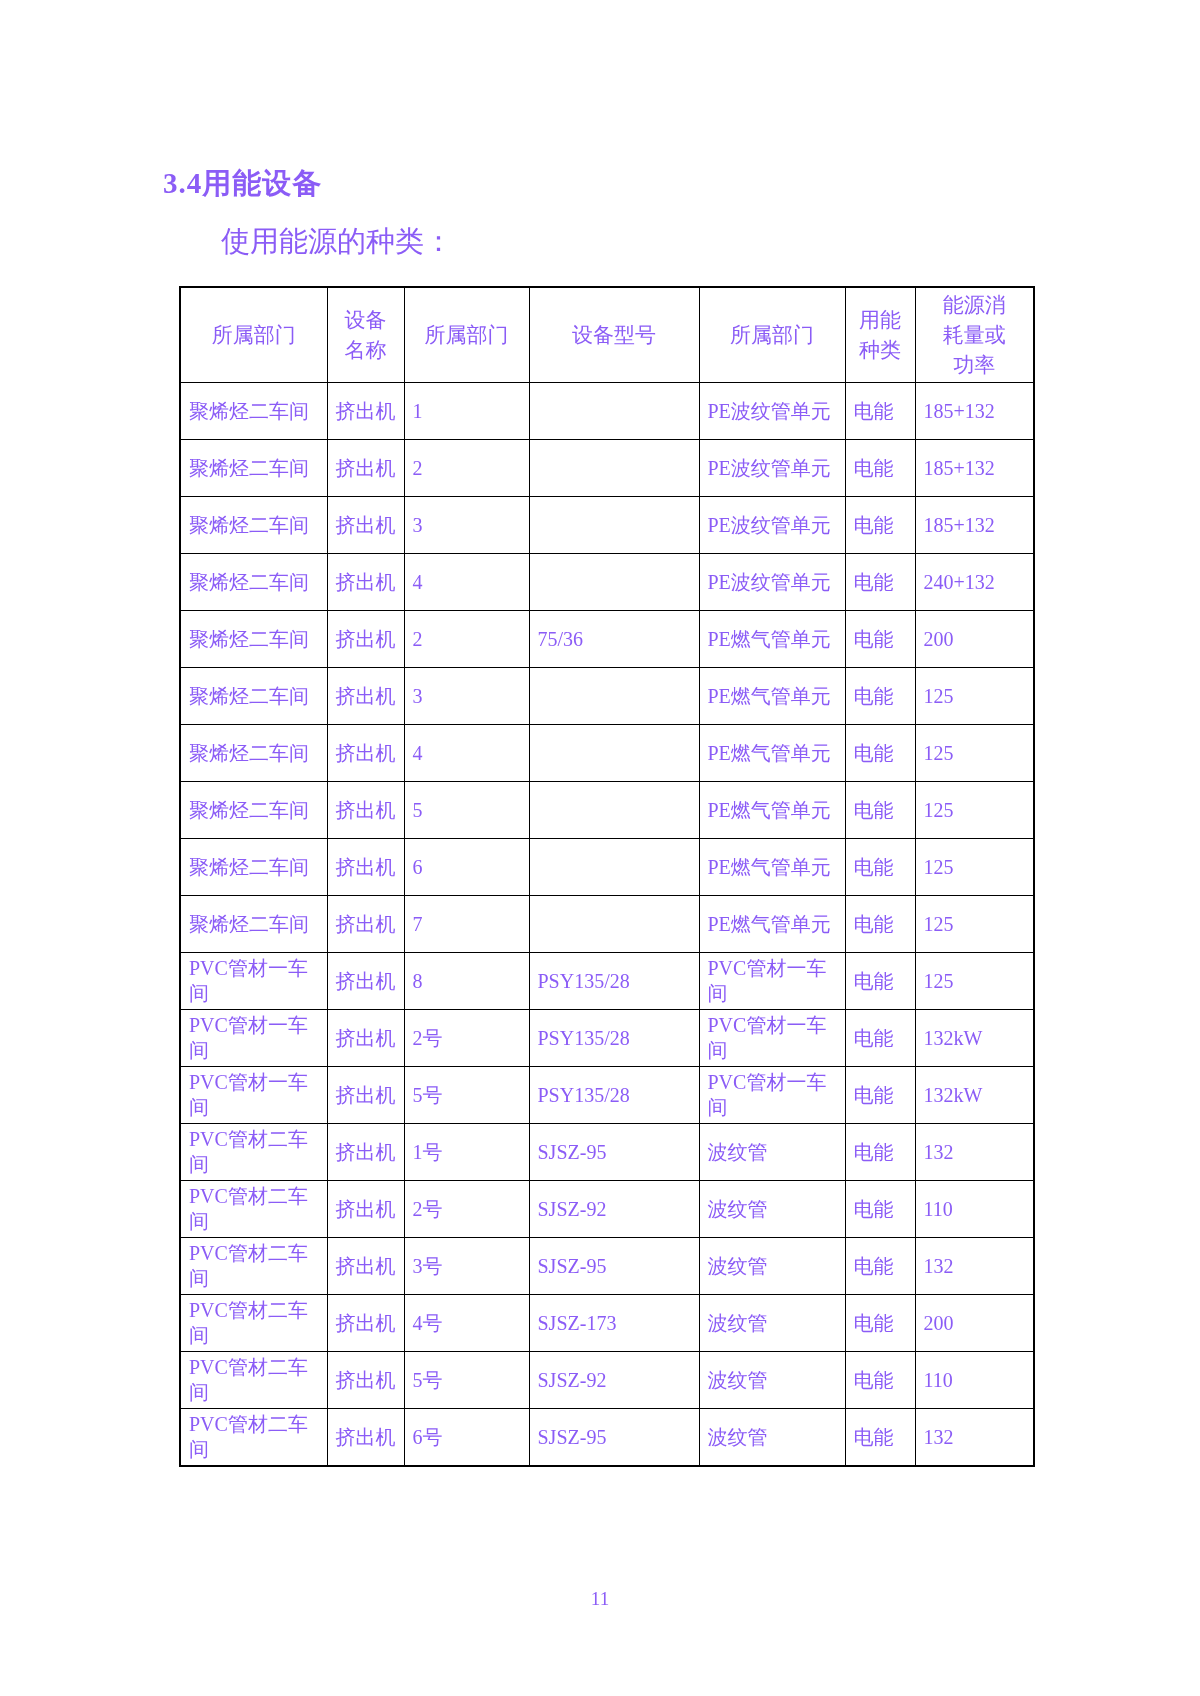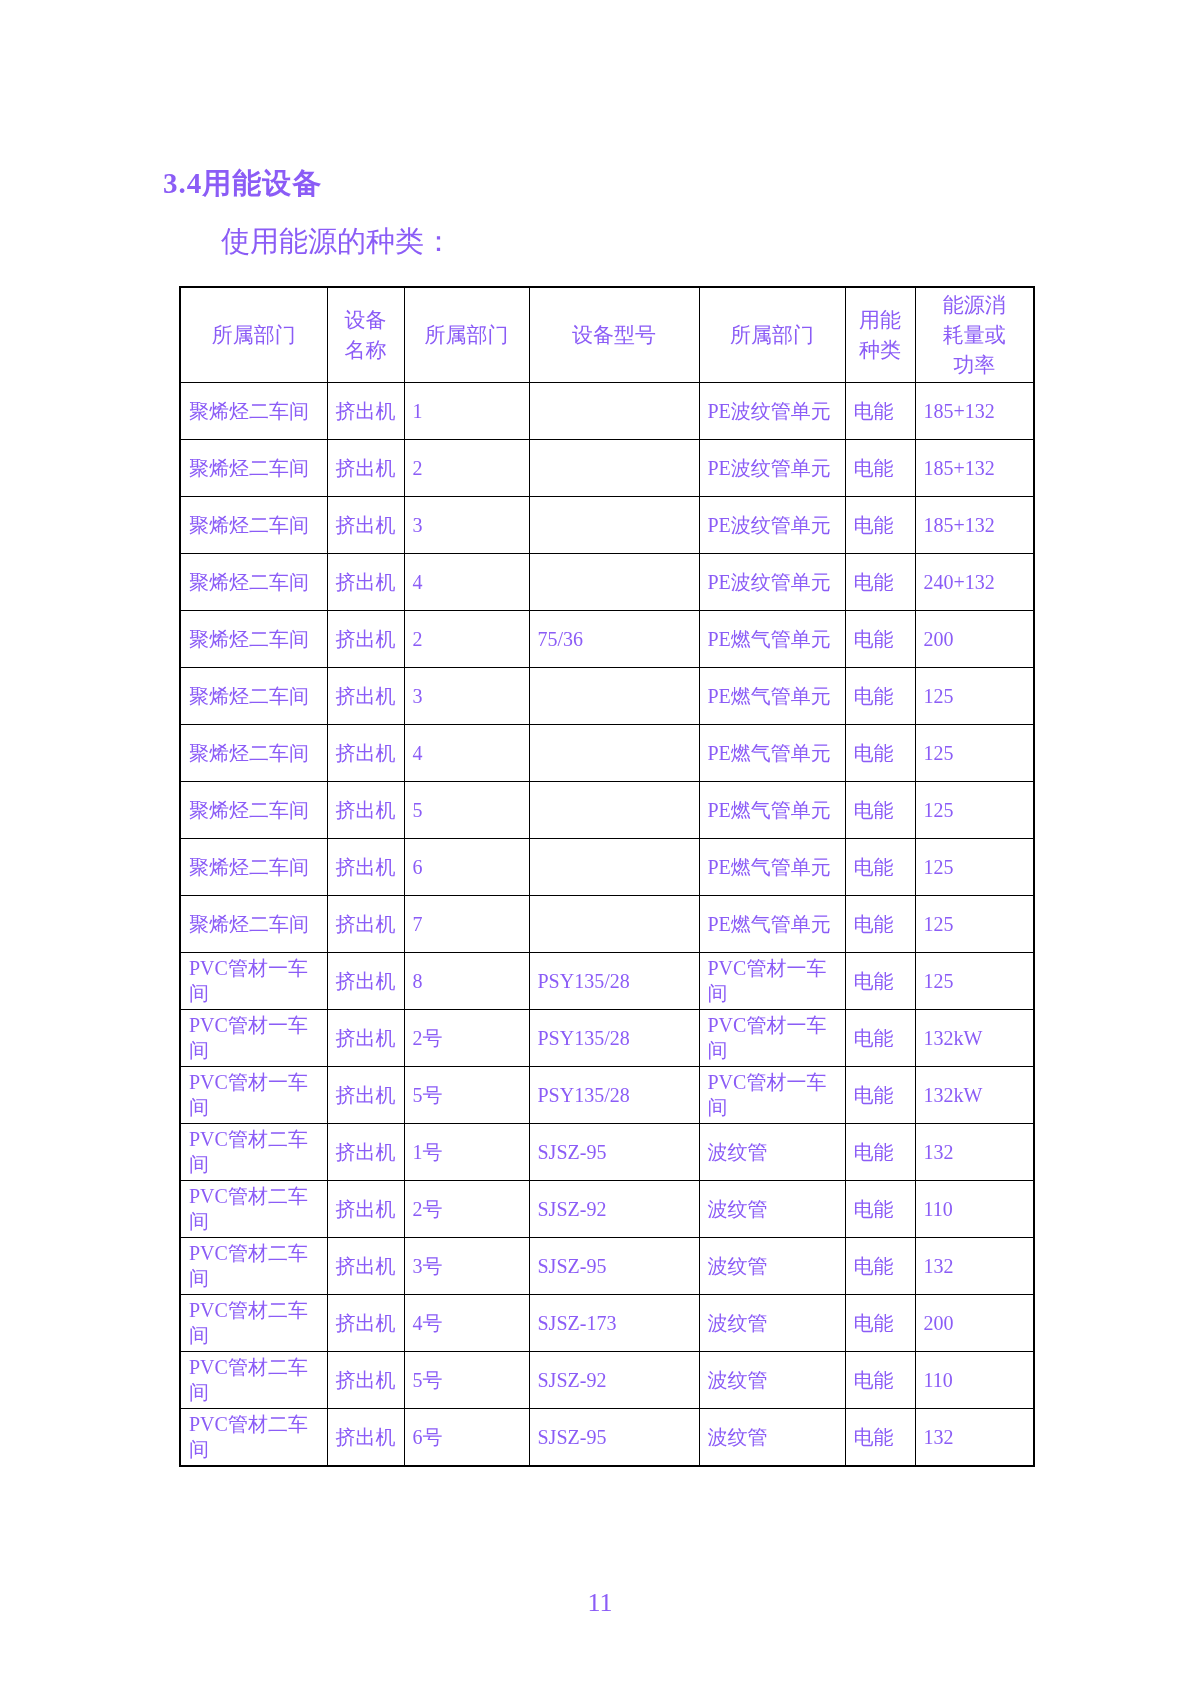--- a/index.html
+++ b/index.html
@@ -64,21 +64,21 @@
     height: 50px;
     text-align: left;
     padding: 3px 8px;
   }
   .page-number {
     position: absolute;
     left: 0;
     top: 1588px;
     width: 1200px;
     text-align: center;
-    font-size: 26px;
+    font-size: 19px;
   }
 </style>
 </head>
 <body>
 
 <div class="page">
 
   <h2 class="section-title">3.4用能设备</h2>
 
   <p class="para para-indent para1">使用能源的种类：</p>

